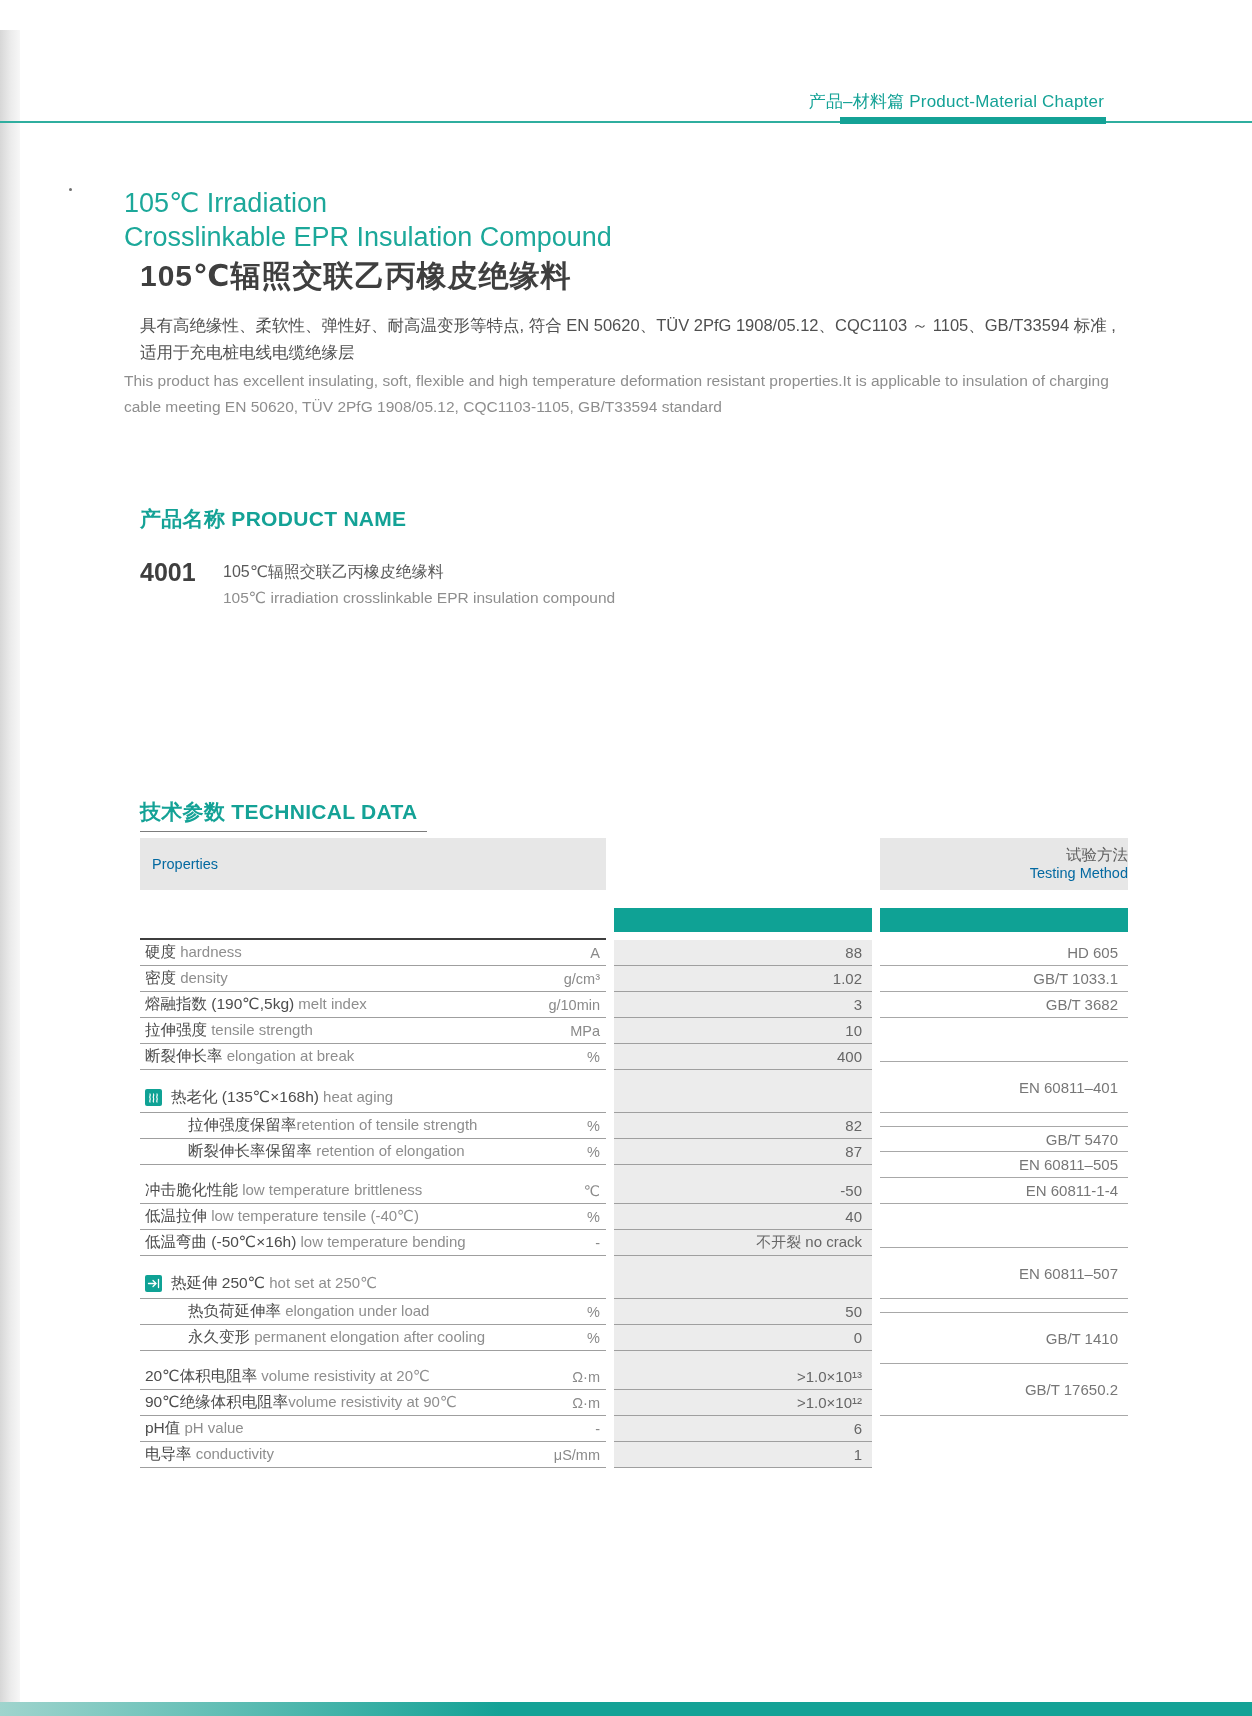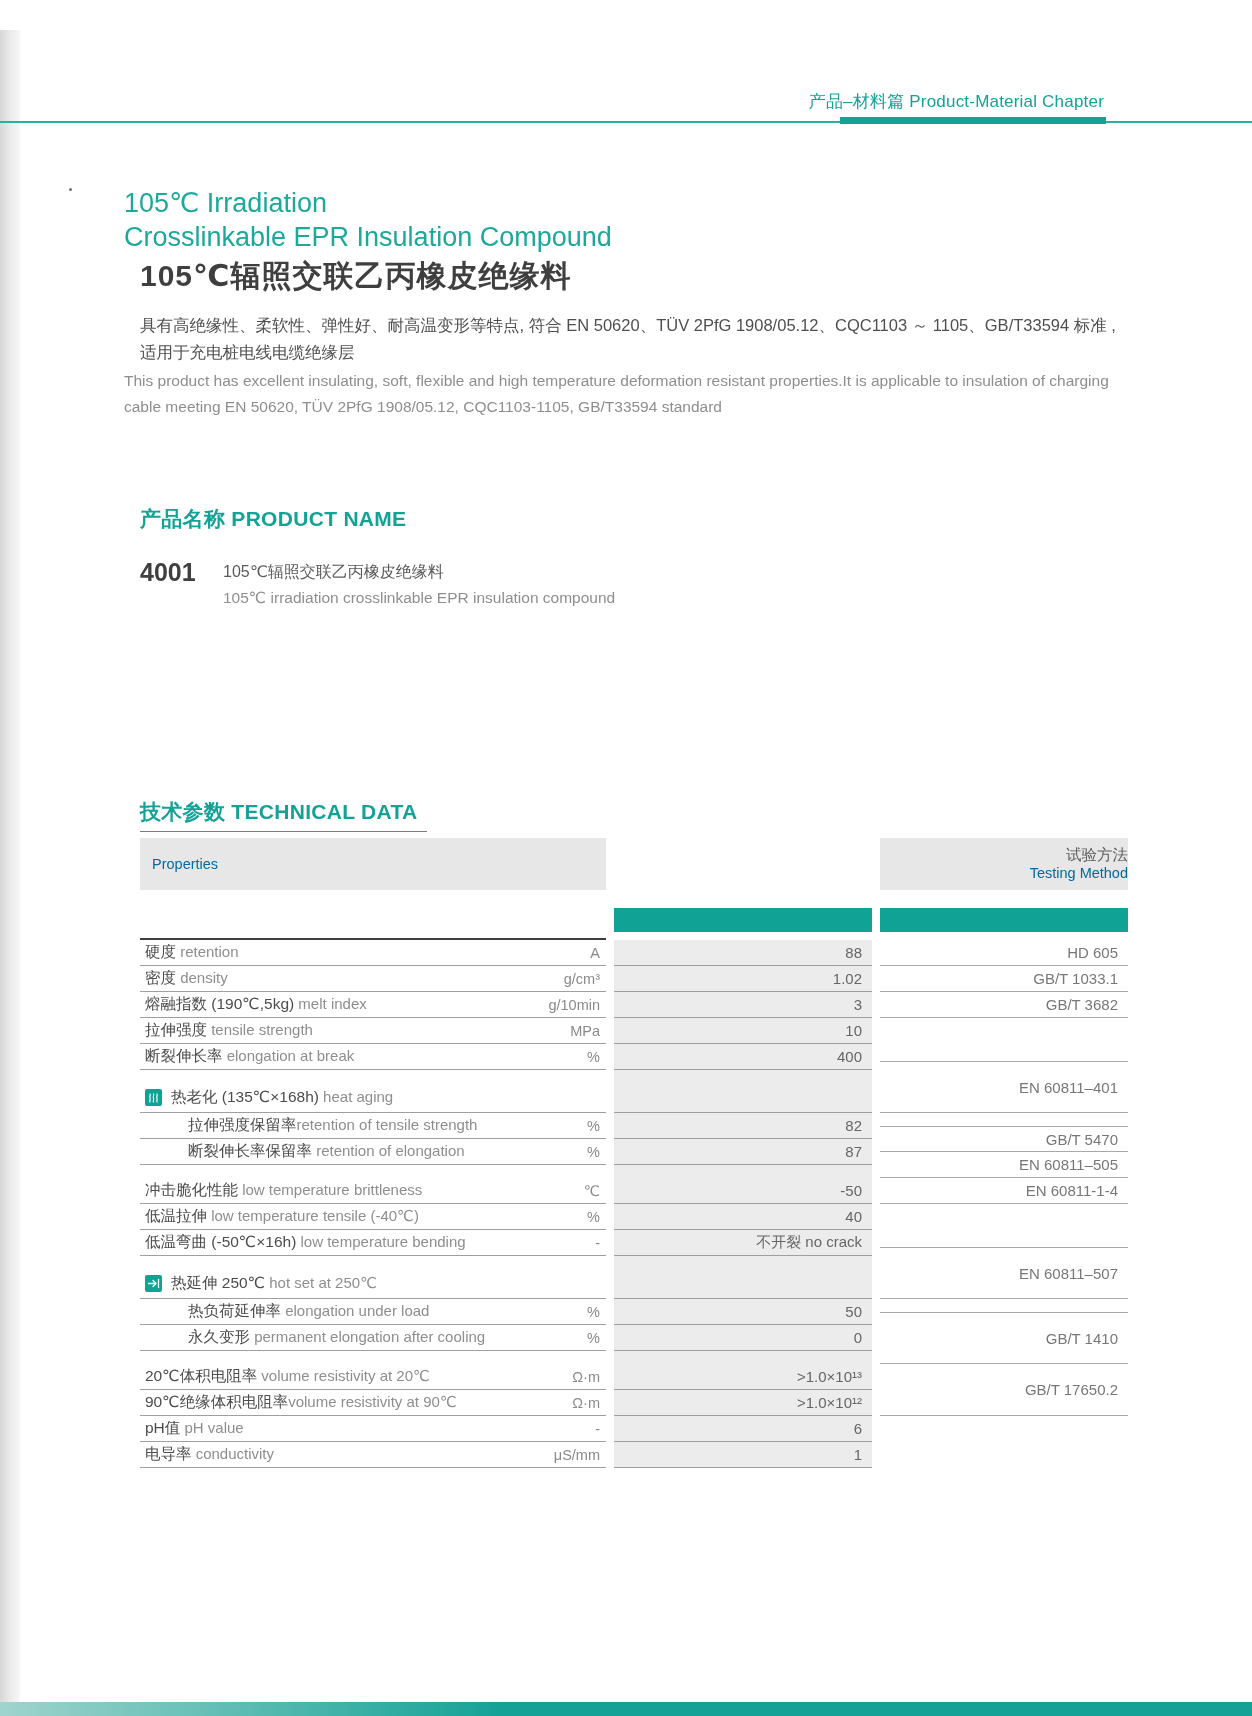--- a/index.html
+++ b/index.html
@@ -117,21 +117,21 @@
     <div class="zh">试验方法</div>
     <div class="en">Testing Method</div>
   </div>
 
   <div class="teal-band band-c2"></div>
   <div class="teal-band band-c3"></div>
   <div class="dark-line"></div>
 
   <div class="col col-1">
     <div class="r b prow">
-      <span class="lbl"><span class="zh">硬度</span><span class="en"> retention</span></span>
+      <span class="lbl"><span class="zh">硬度</span><span class="en"> hardness</span></span>
       <span class="unit">A</span>
     </div>
     <div class="r b prow">
       <span class="lbl"><span class="zh">密度</span><span class="en"> density</span></span>
       <span class="unit">g/cm³</span>
     </div>
     <div class="r b prow">
       <span class="lbl"><span class="zh">熔融指数 (190℃,5kg)</span><span class="en"> melt index</span></span>
       <span class="unit">g/10min</span>
     </div>

